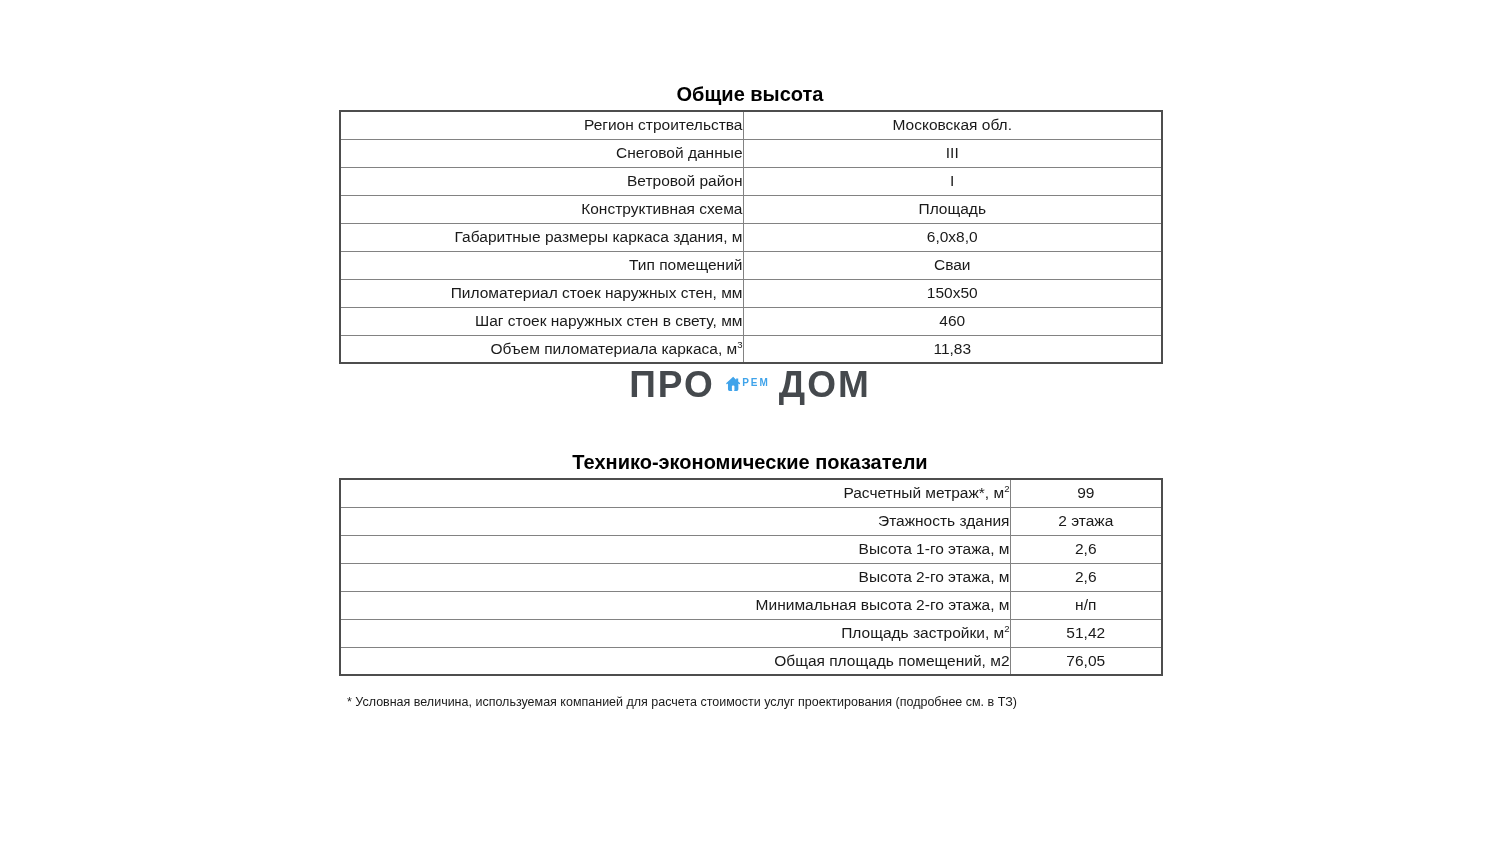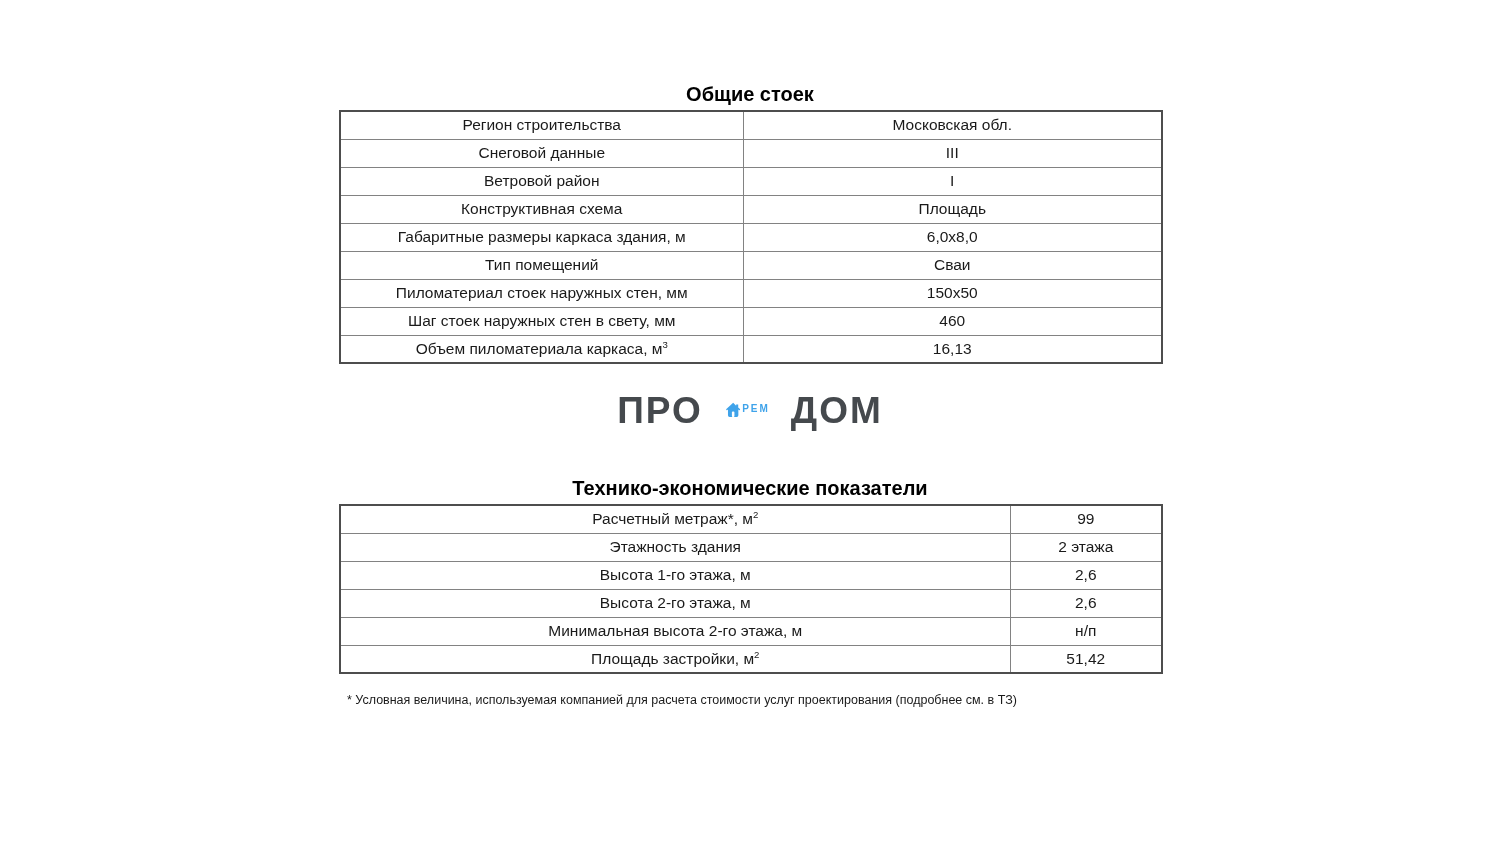--- a/index.html
+++ b/index.html
@@ -35,35 +35,34 @@
   }
   table.spec td {
     border: 1px solid #828282;
     height: 28px;
     font-size: 15.5px;
     padding: 0;
     vertical-align: middle;
     white-space: nowrap;
     overflow: hidden;
   }
-  td.label-cell { text-align: center; padding-left: 10px; }
+  td.label-cell { text-align: right; padding-left: 10px; }
   td.value-cell { text-align: center; }
   sup.u {
     font-size: 62%;
     line-height: 0;
     vertical-align: super;
   }
   
   .logo {
-    margin-top: 26px;
     height: 50px;
     display: flex;
     justify-content: center;
     align-items: flex-start;
-    gap: 21px;
+    gap: 9px;
   }
   .logo-word {
     font-size: 37px;
     line-height: 42px;
     font-weight: bold;
     letter-spacing: 2px;
     color: #45494d;
   }
   .logo-house-wrap {
     display: flex;
@@ -87,21 +86,21 @@
     line-height: 16px;
     color: #1a1a1a;
     text-align: left;
   }
 </style>
 </head>
 <body>
 
 <div class="content">
 
-  <div class="section-title">Общие стоек</div>
+  <div class="section-title">Общие высота</div>
 
   <table class="spec">
     <colgroup>
         <col style="width:403px">
         <col style="width:419px">
       </colgroup>
     <tbody>
       <tr>
         <td class="label-cell"><span>Регион строительства</span><sup class="u"></sup></td>
         <td class="value-cell"><span>Московская обл.</span></td>
@@ -129,21 +128,21 @@
       <tr>
         <td class="label-cell"><span>Пиломатериал стоек наружных стен, мм</span><sup class="u"></sup></td>
         <td class="value-cell"><span>150x50</span></td>
       </tr>
       <tr>
         <td class="label-cell"><span>Шаг стоек наружных стен в свету, мм</span><sup class="u"></sup></td>
         <td class="value-cell"><span>460</span></td>
       </tr>
       <tr>
         <td class="label-cell"><span>Объем пиломатериала каркаса, м</span><sup class="u">3</sup></td>
-        <td class="value-cell"><span>16,13</span></td>
+        <td class="value-cell"><span>11,83</span></td>
       </tr>
     </tbody>
   </table>
 
   <div class="logo">
     <span class="logo-word">ПРО</span>
     <span class="logo-house-wrap">
       <svg width="40" height="40" viewBox="0 0 24 24" aria-hidden="true">
         <path fill="#3fa3ea" d="M12 2.6 L3.1 10.7 a0.95 0.95 0 0 0 1.25 1.4 l0.85 -0.72 V19 a2.1 2.1 0 0 0 2.1 2.1 h9.4 a2.1 2.1 0 0 0 2.1 -2.1 v-7.62 l0.85 0.72 a0.95 0.95 0 0 0 1.25 -1.4 L18.6 8.8 V4.8 h-2.7 v1.55 Z"></path>
         <rect fill="#ffffff" x="10.35" y="14.1" width="3.3" height="7" rx="1.1"></rect>
@@ -178,18 +177,22 @@
         <td class="value-cell"><span>2,6</span></td>
       </tr>
       <tr>
         <td class="label-cell"><span>Минимальная высота 2-го этажа, м</span><sup class="u"></sup></td>
         <td class="value-cell"><span>н/п</span></td>
       </tr>
       <tr>
         <td class="label-cell"><span>Площадь застройки, м</span><sup class="u">2</sup></td>
         <td class="value-cell"><span>51,42</span></td>
       </tr>
+      <tr>
+        <td class="label-cell"><span>Общая площадь помещений, м2</span><sup class="u"></sup></td>
+        <td class="value-cell"><span>76,05</span></td>
+      </tr>
     </tbody>
   </table>
 
   <div class="footnote">* Условная величина, используемая компанией для расчета стоимости услуг проектирования (подробнее см. в ТЗ)</div>
 
 </div>
 
 </body></html>

